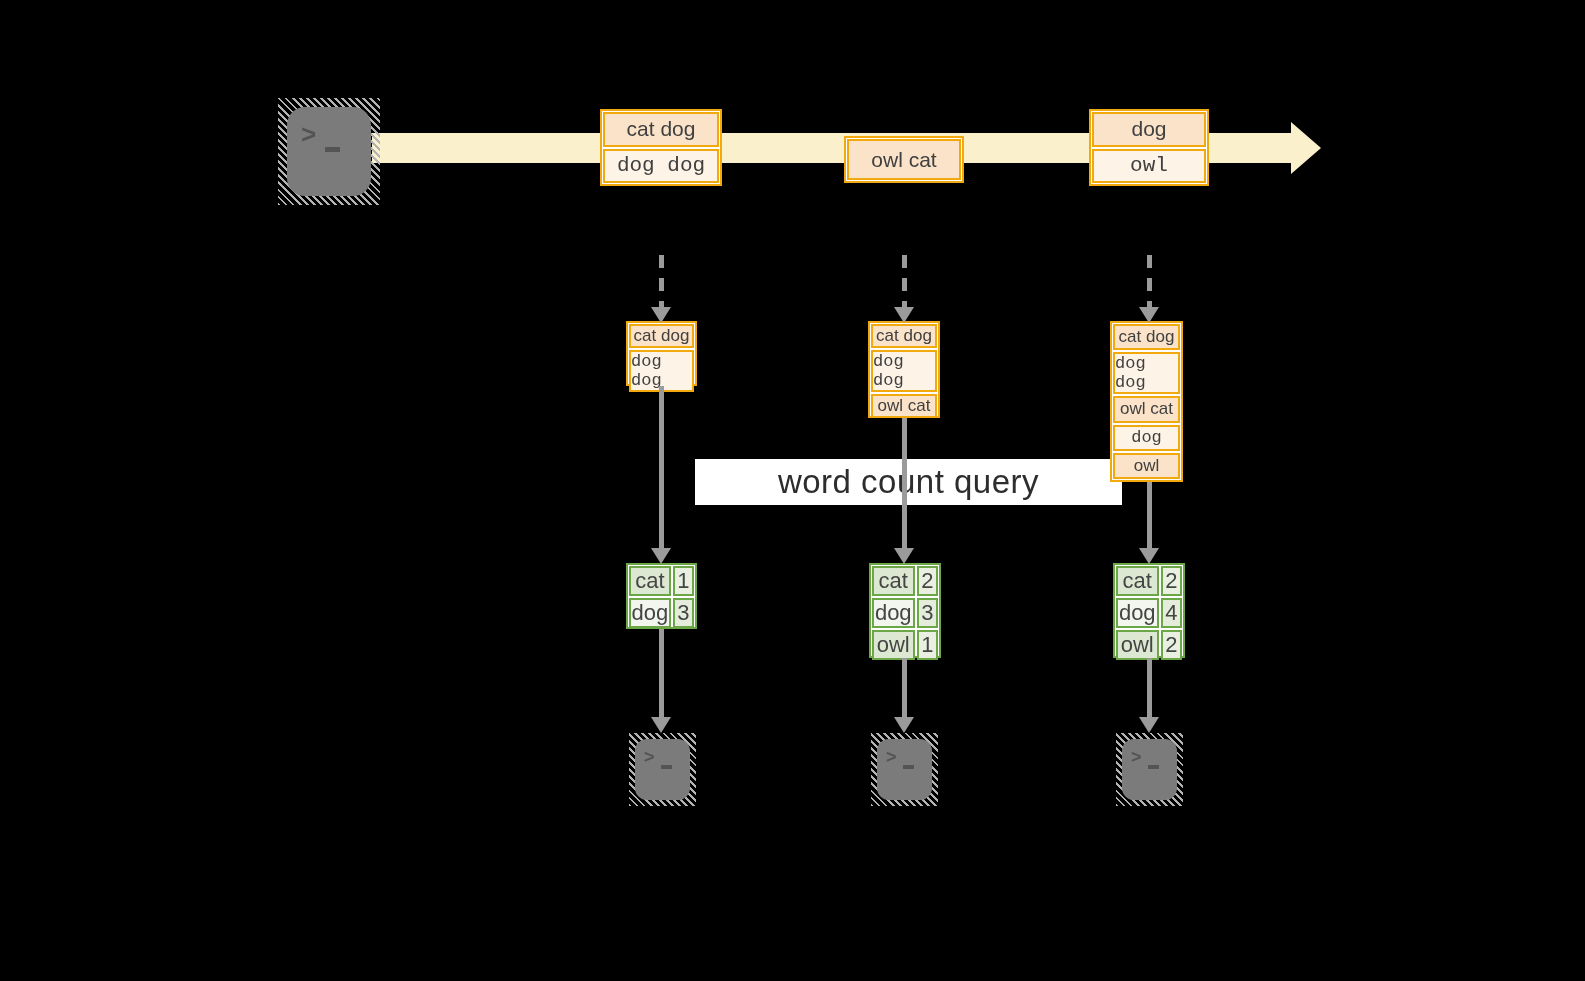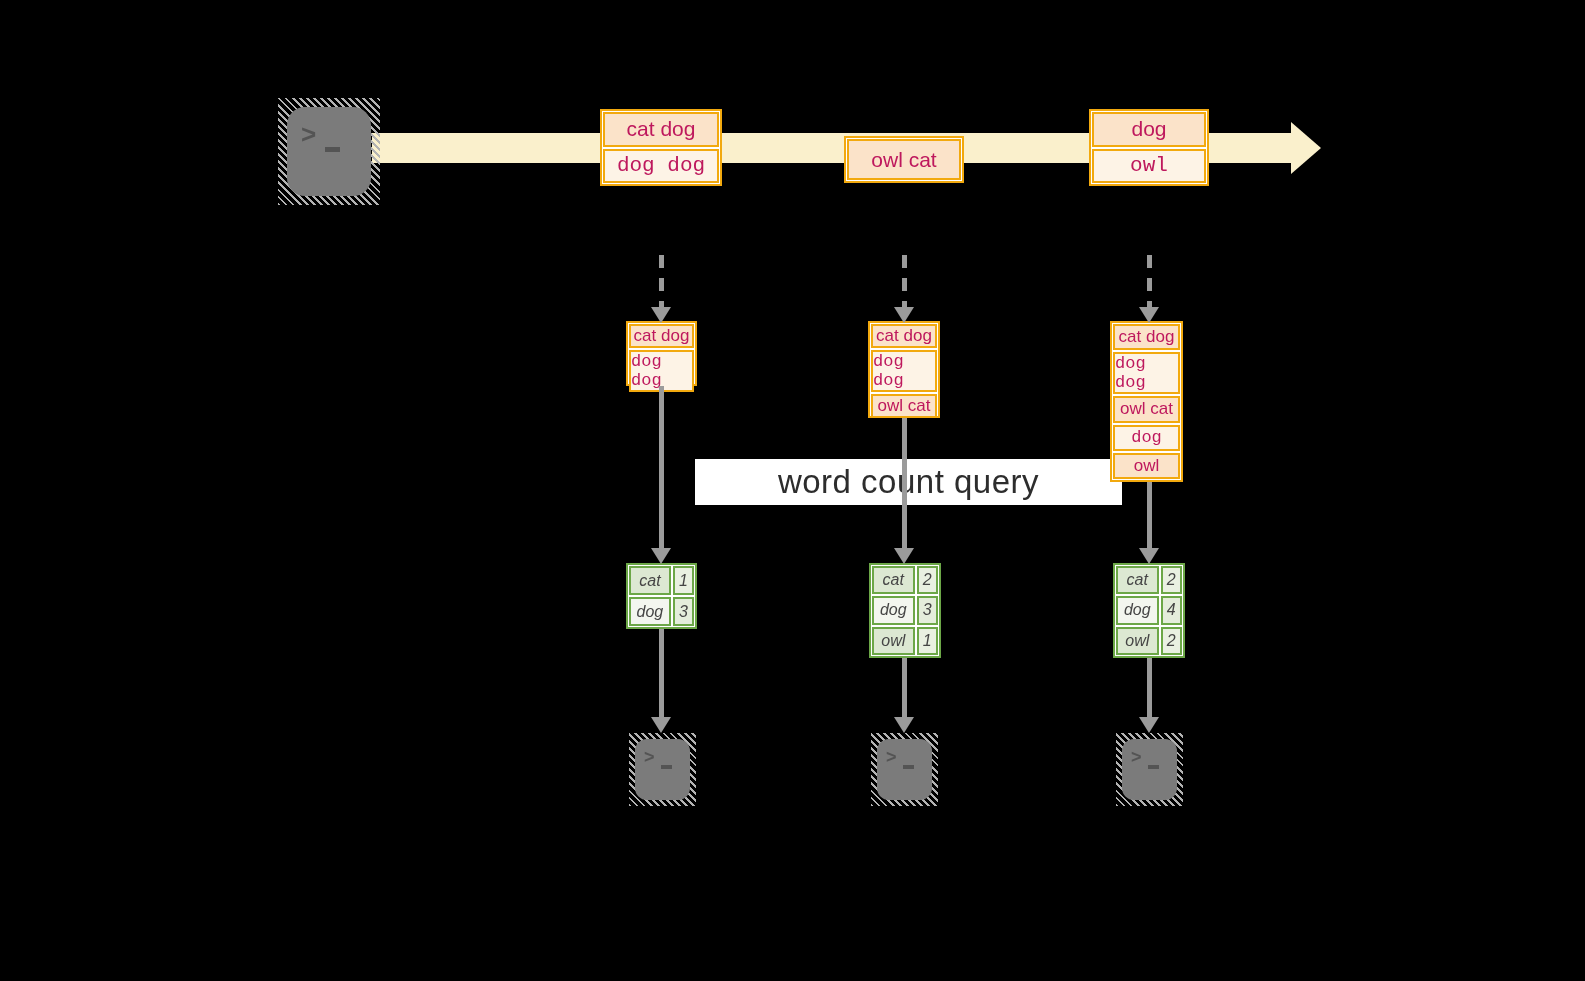--- a/index.html
+++ b/index.html
@@ -15,32 +15,32 @@
   
   .stream{position:absolute;left:372px;top:133px;width:919px;height:30px;background:#faf0cc;z-index:0;}
   .streamhead{position:absolute;left:1291px;top:122px;width:0;height:0;z-index:0;
               border-top:26px solid transparent;border-bottom:26px solid transparent;
               border-left:30px solid #faf0cc;}
 
   
   .ogroup{position:absolute;box-sizing:border-box;display:flex;flex-direction:column;
           gap:2px;background:#fff;border:2px solid #f2a90e;padding:1px;z-index:2;}
   .ogroup .row{flex:1;box-sizing:border-box;border:2px solid #f2a90e;display:flex;
-               align-items:center;justify-content:center;color:#be185d;}
+               align-items:center;justify-content:center;color:#404040;}
   .big .row{font-size:21px;}
   .small .row{font-size:17px;}
   .fd{background:#fbe3c9;}
   .fl{background:#fdf3e6;font-family:Liberation Mono, monospace;}
 
   
   .gtable{position:absolute;box-sizing:border-box;display:flex;flex-direction:column;
           gap:2px;background:#fff;border:2px solid #6ca747;padding:1px;z-index:2;}
   .grow{flex:1;display:flex;gap:2px;}
   .gcell{box-sizing:border-box;border:2px solid #6ca747;display:flex;align-items:center;
-         justify-content:center;font-size:16px;color:#454545;font-style:italic;}
+         justify-content:center;font-size:22px;color:#454545;}
   .gw{flex:2.2;} .gc{flex:1;}
   .g1{background:#dce8d2;} .g2{background:#e9f0e1;}
   .g3{background:#f3f6ef;} .g4{background:#e4eddb;}
 
   
   .vline{position:absolute;width:5px;background:#9b9b9b;z-index:3;}
   .vdash{position:absolute;width:5px;z-index:3;
          background:repeating-linear-gradient(180deg,#9b9b9b 0 13px,rgba(0,0,0,0) 13px 23px);}
   .ahead{position:absolute;width:0;height:0;z-index:3;
          border-left:10px solid transparent;border-right:10px solid transparent;

